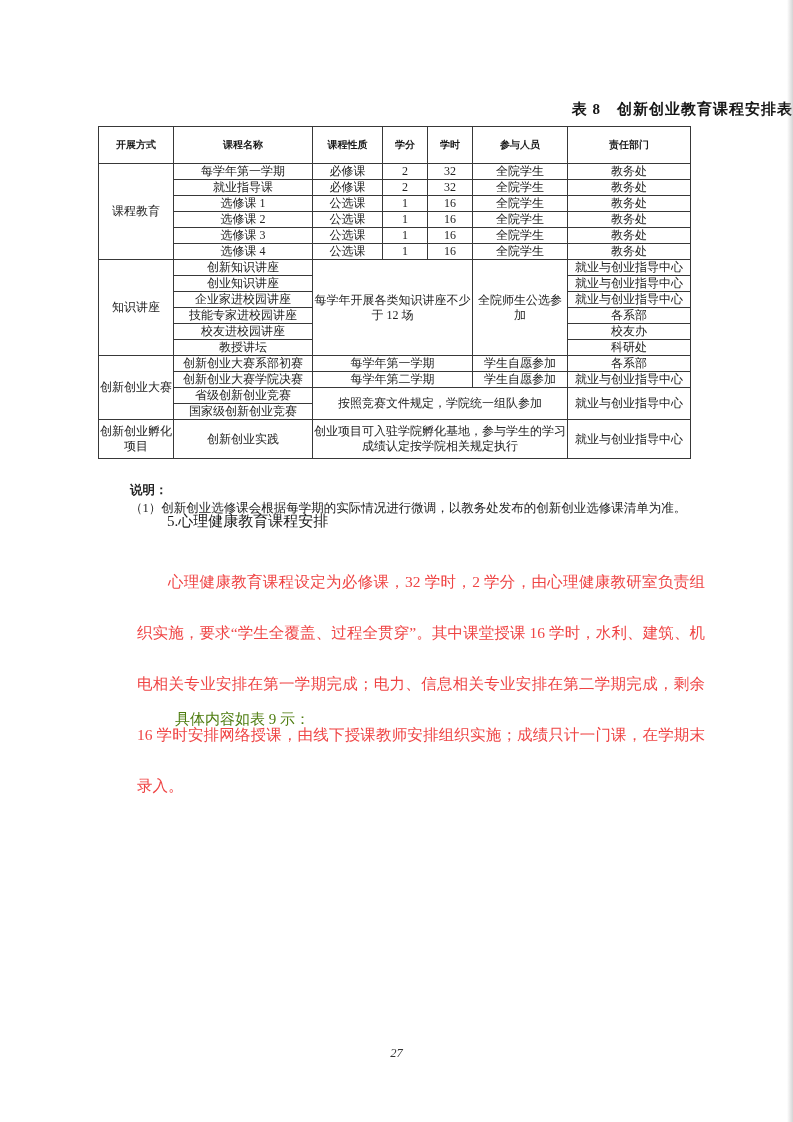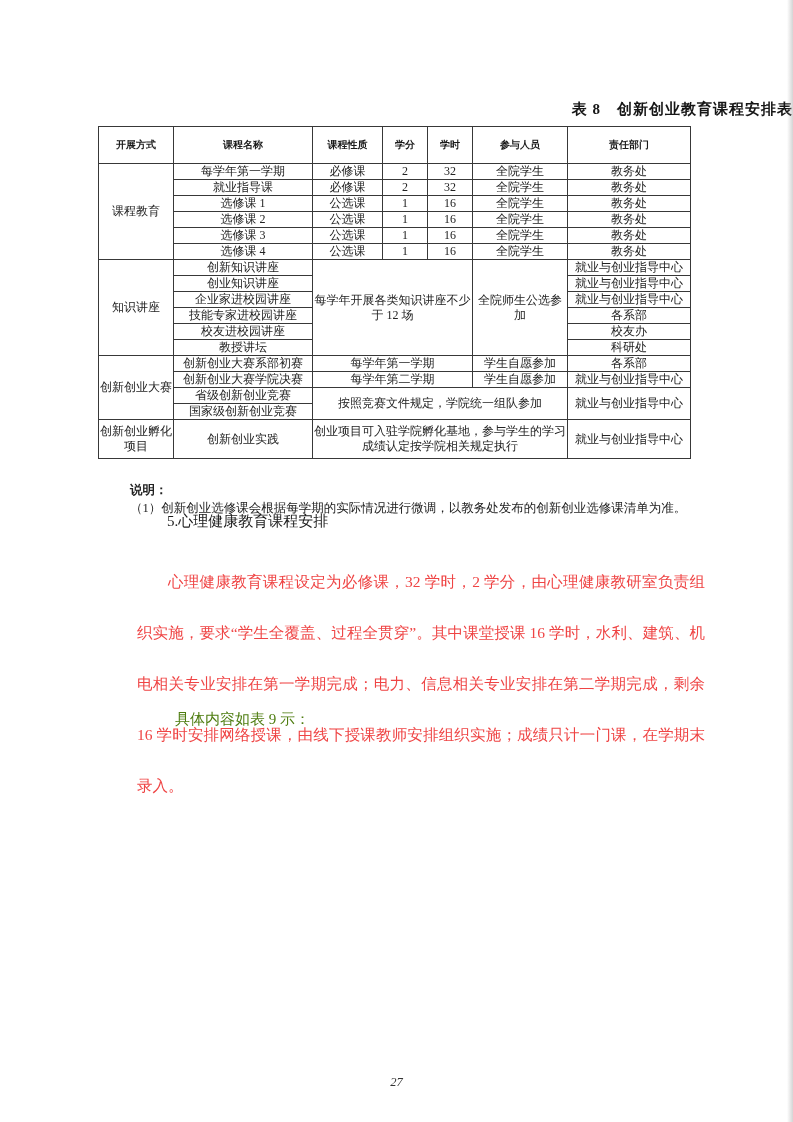--- a/index.html
+++ b/index.html
@@ -52,21 +52,21 @@
     position:absolute; left:114px; top:556px; width:568px;
     font-size:15.5px; line-height:51px;
     text-align:justify; text-justify:inter-ideograph;
     text-indent:2em; color:#ef4444;margin-left:23px;
   }
   .closing-line {
     position:absolute; left:175px; top:710px;
     font-size:15px; color:#4d7c0f;
   }
   .page-number {
-    position:absolute; top:1075px; left:0; width:100%;
+    position:absolute; top:1046px; left:0; width:100%;
     text-align:center; font-size:12.5px; color:#333;font-style:italic;
   }
 </style>
 </head>
 <body>
 
 <div class="page">
   <div class="doc-title">表 8　创新创业教育课程安排表</div>
 
   <table class="course-table">

